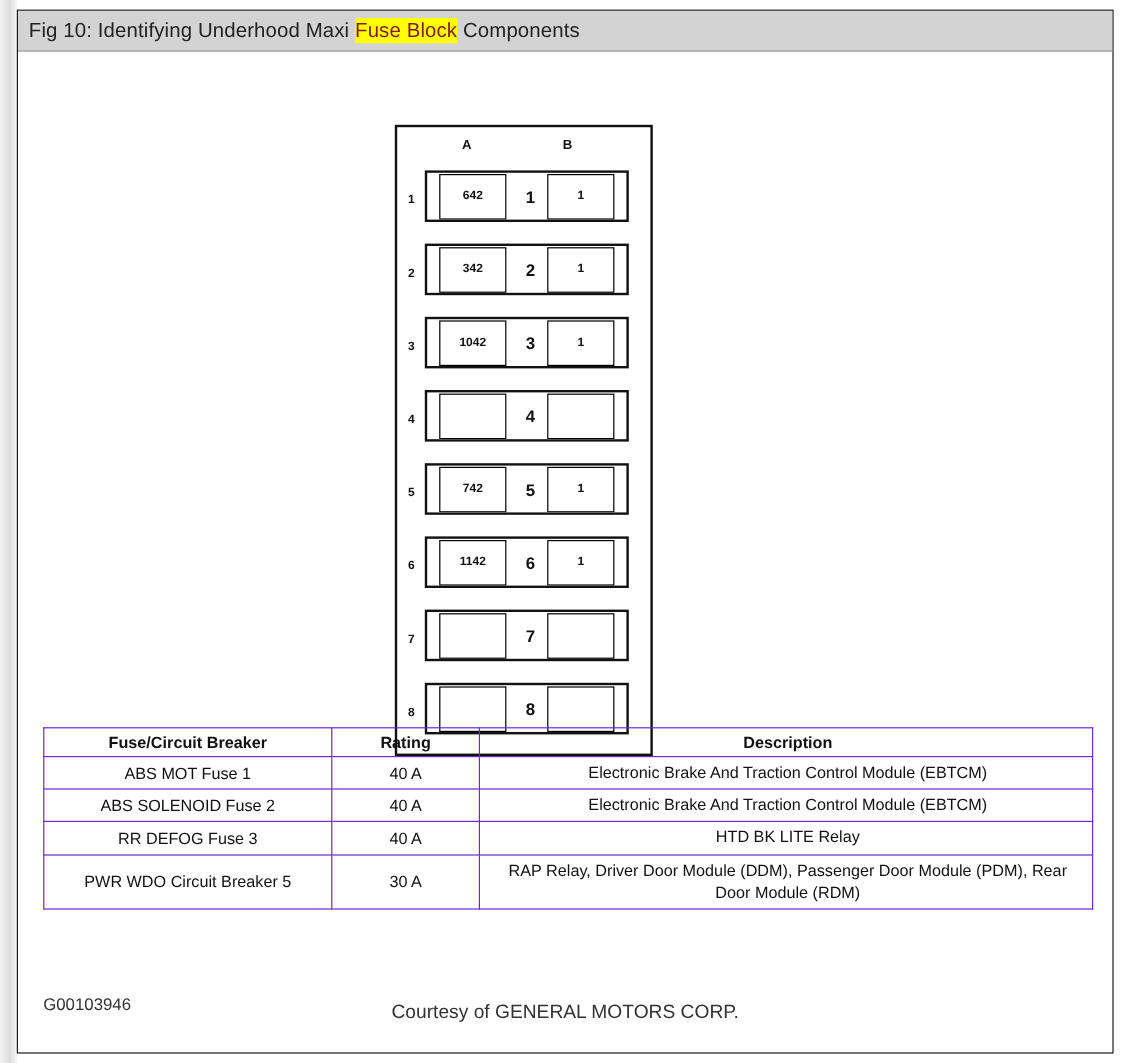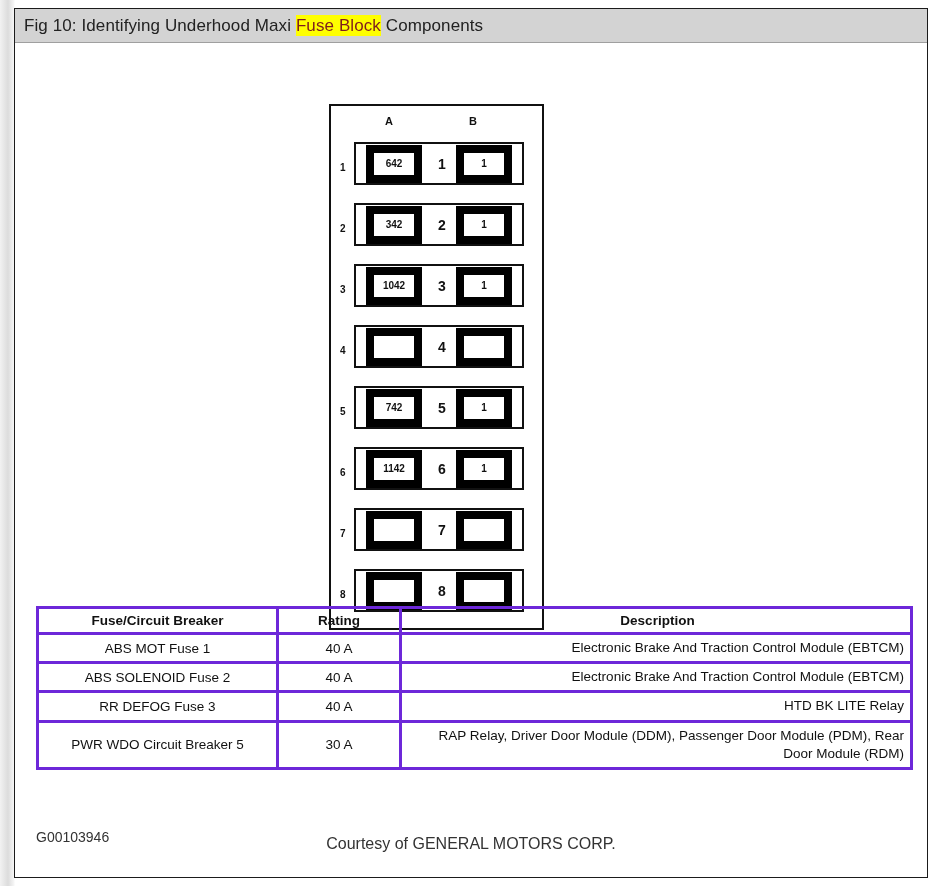--- a/index.html
+++ b/index.html
@@ -120,21 +120,21 @@
     display: flex;
     align-items: center;
   }
 
   .cell-box {
     position: absolute;
     top: 50%;
     transform: translateY(-50%);
     width: 56px;
     height: 38px;
-    border: 8px solid #000000;
+    border: 1px solid #000000;
     box-sizing: border-box;
     display: flex;
     align-items: center;
     justify-content: center;
     font-size: 10px;
     font-weight: bold;
     color: #111;
     background: #fff;
   }
   .cell-box.a { left: 10px; }
@@ -158,38 +158,38 @@
     left: 21px;
     top: 597px;
     width: 874px;
   }
   table.fuse-table {
     border-collapse: collapse;
     width: 874px;
     table-layout: fixed;
   }
   table.fuse-table td, table.fuse-table th {
-    border: 3px solid #6d28d9;
+    border: 1px solid #6d28d9;
     font-size: 13.5px;
     color: #111;
     padding: 4px 6px;
     box-sizing: border-box;
   }
   table.fuse-table th {
     font-weight: bold;
     text-align: center;
     height: 24px;
   }
   .col-name  { width: 240px; text-align: center; }
   .col-rate  { width: 123px; text-align: center; margin-left: 18px; }
   .col-desc  { width: 511px; text-align: left; padding-left: 9px !important; }
 
   td.cell-name { text-align: center; }
   td.cell-rate { text-align: center; }
-  td.cell-desc { text-align: right; padding-left: 9px !important; line-height: 1.35; }
+  td.cell-desc { text-align: center; padding-left: 9px !important; line-height: 1.35; }
 
   .fig-id {
     position: absolute;
     left: 21px;
     top: 820px;
     font-size: 14px;
     color: #333;
   }
 
   .courtesy {

